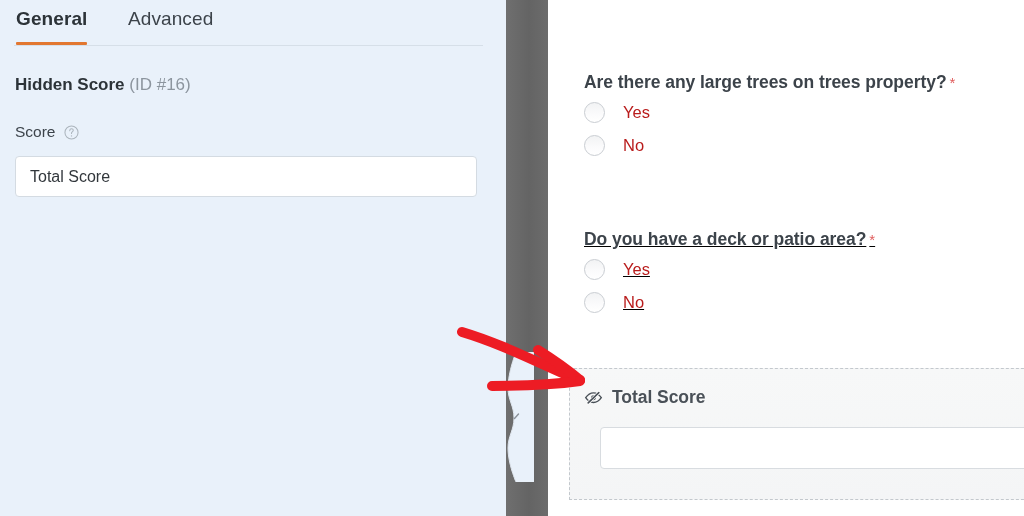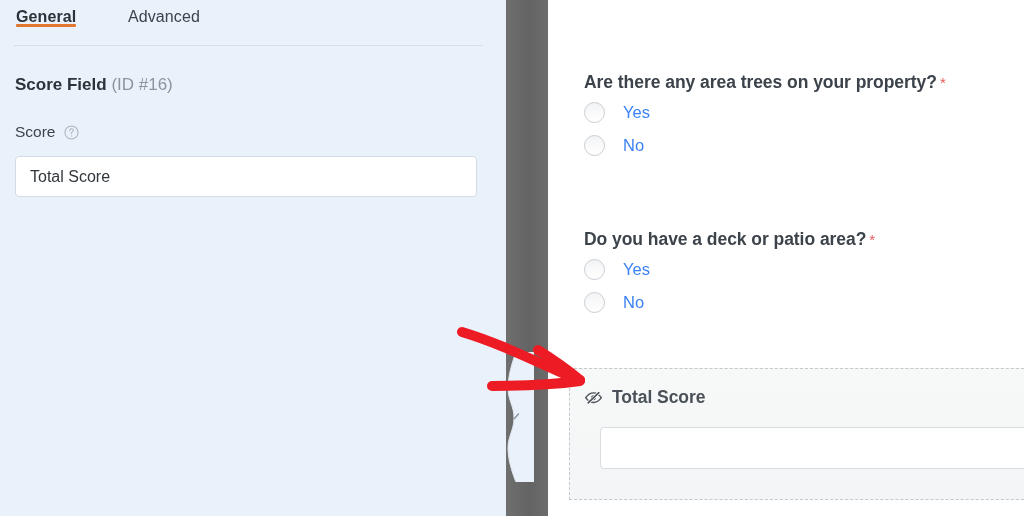--- a/index.html
+++ b/index.html
@@ -37,23 +37,24 @@
     left: 14px;
     top: 0px;
     width: 469px;
     height: 46px;
     border-bottom: 1px solid #d6dfe8;
     box-sizing: border-box;
   }
   .tab {
     position: absolute;
     top: 8px;
-    font-size: 16px;
+    font-size: 19px;
     color: #6b7280;
     letter-spacing: 0.1px;
+    padding-bottom: 14px;
     cursor: pointer;
   }
   .tab.general {
     left: 2px;
     color: #2c3338;
     font-weight: bold;
   }
   .tab.general::after {
     content: "";
     position: absolute;
@@ -181,21 +182,21 @@
     border-radius: 50%;
     border: 1px solid #c9cdd2;
     background: linear-gradient(to bottom, #f2f3f4 0%, #fbfbfc 60%, #ffffff 100%);
     box-sizing: border-box;
     flex: 0 0 auto;
     cursor: pointer;
   }
   .choice-text {
     margin-left: 18px;
     font-size: 16.5px;
-    color: #3b82f6;
+    color: #b91c1c;
   }
 
   
   .hidden-field {
     position: absolute;
     left: 21px;
     top: 368px;
     width: 475px;
     height: 132px;
     box-sizing: border-box;
@@ -261,21 +262,21 @@
     <div class="tab-bar">
       <div class="tab general">
         <span>General</span>
       </div>
       <div class="tab advanced">
         <span>Advanced</span>
       </div>
     </div>
 
     <div class="field-heading">
-      <span>Score Field</span>
+      <span>Hidden Score</span>
       <span class="fid">(ID #16)</span>
     </div>
 
     <div class="label-row">
       <span class="lbl">Score</span>
       <span>
         <svg class="help-icon" viewBox="0 0 16 16" aria-hidden="true">
           <circle cx="8" cy="8" r="7" fill="none" stroke="#9aa3ab" stroke-width="1.1"></circle>
           <path d="M6.1 6.05c0.05-1.2 0.95-2 1.95-2 1.05 0 1.85 0.7 1.85 1.65 0 0.8-0.45 1.2-1.1 1.65-0.62 0.43-0.8 0.72-0.8 1.35v0.25" fill="none" stroke="#9aa3ab" stroke-width="1.1" stroke-linecap="round"></path>
           <circle cx="8" cy="11.6" r="0.72" fill="#9aa3ab"></circle>
@@ -294,33 +295,33 @@
       <g>
         <path d="M12.5 62 L8.5 66.5" fill="none" stroke="#8b9199" stroke-width="1.4" stroke-linecap="round"></path>
       </g>
     </svg>
   </div>
 
   <div class="preview">
 
     <div class="q-block" id="q1" style="top: 72px;">
       <div class="q-label">
-        <span>Are there any area trees on your property?</span><span class="req">*</span>
+        <span>Are there any large trees on trees property?</span><span class="req">*</span>
       </div>
       <div class="choice">
         <span class="radio"></span>
         <span class="choice-text">Yes</span>
       </div>
       <div class="choice">
         <span class="radio"></span>
         <span class="choice-text">No</span>
       </div>
     </div>
 
-    <div class="q-block" id="q2" style="top: 229px;">
+    <div class="q-block" id="q2" style="top: 229px; text-decoration: underline;">
       <div class="q-label">
         <span>Do you have a deck or patio area?</span><span class="req">*</span>
       </div>
       <div class="choice">
         <span class="radio"></span>
         <span class="choice-text">Yes</span>
       </div>
       <div class="choice">
         <span class="radio"></span>
         <span class="choice-text">No</span>

